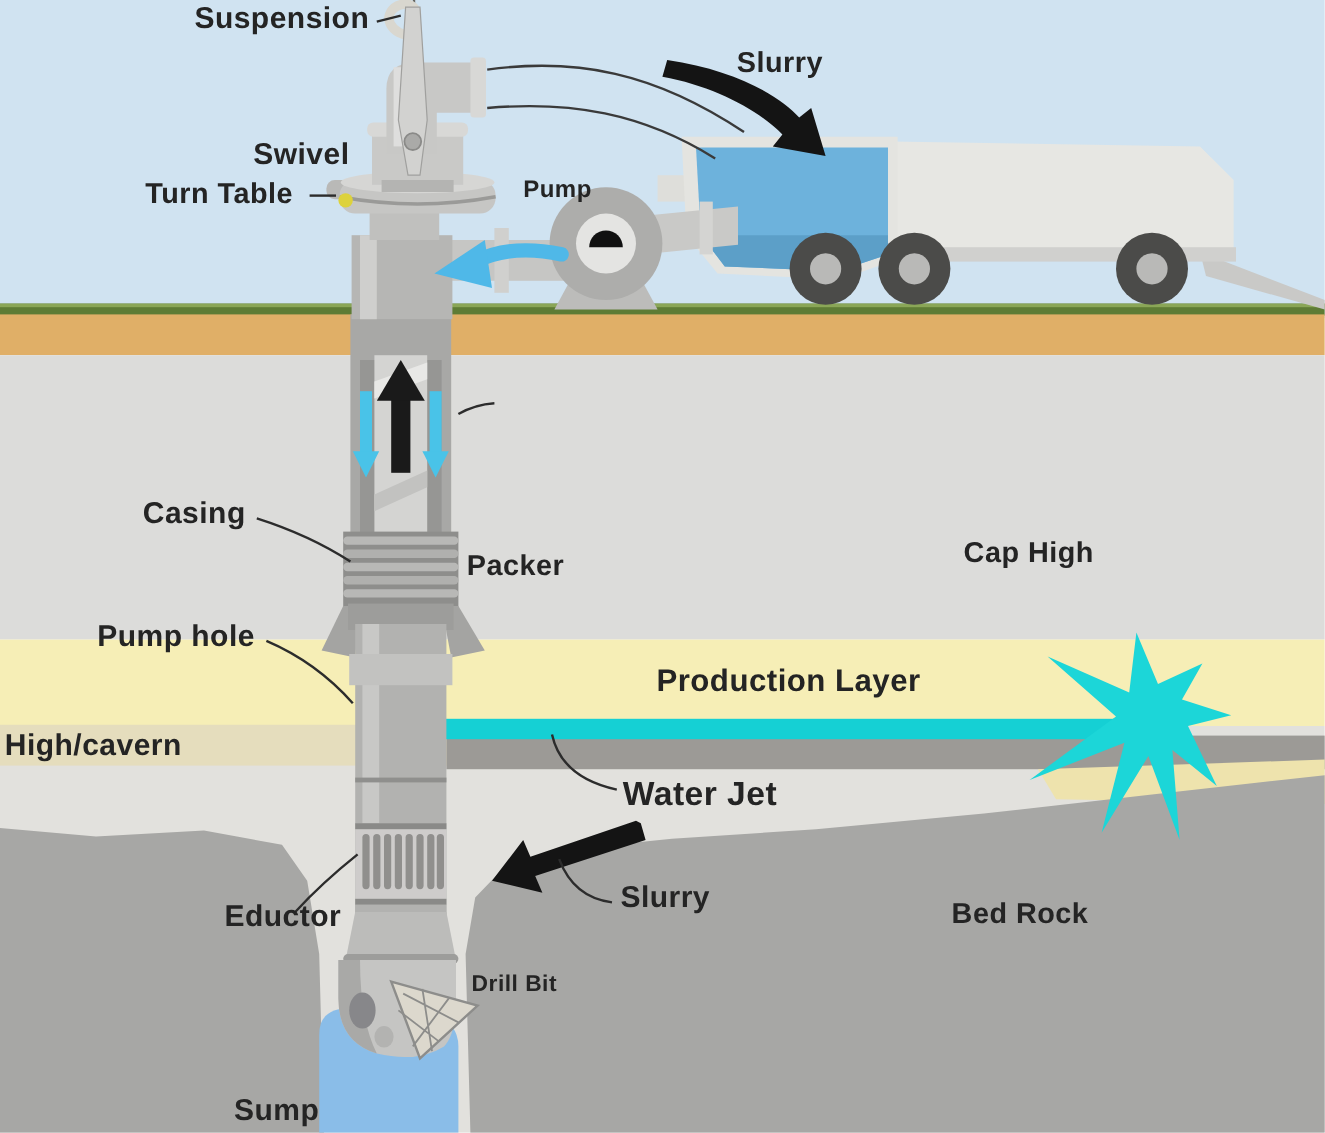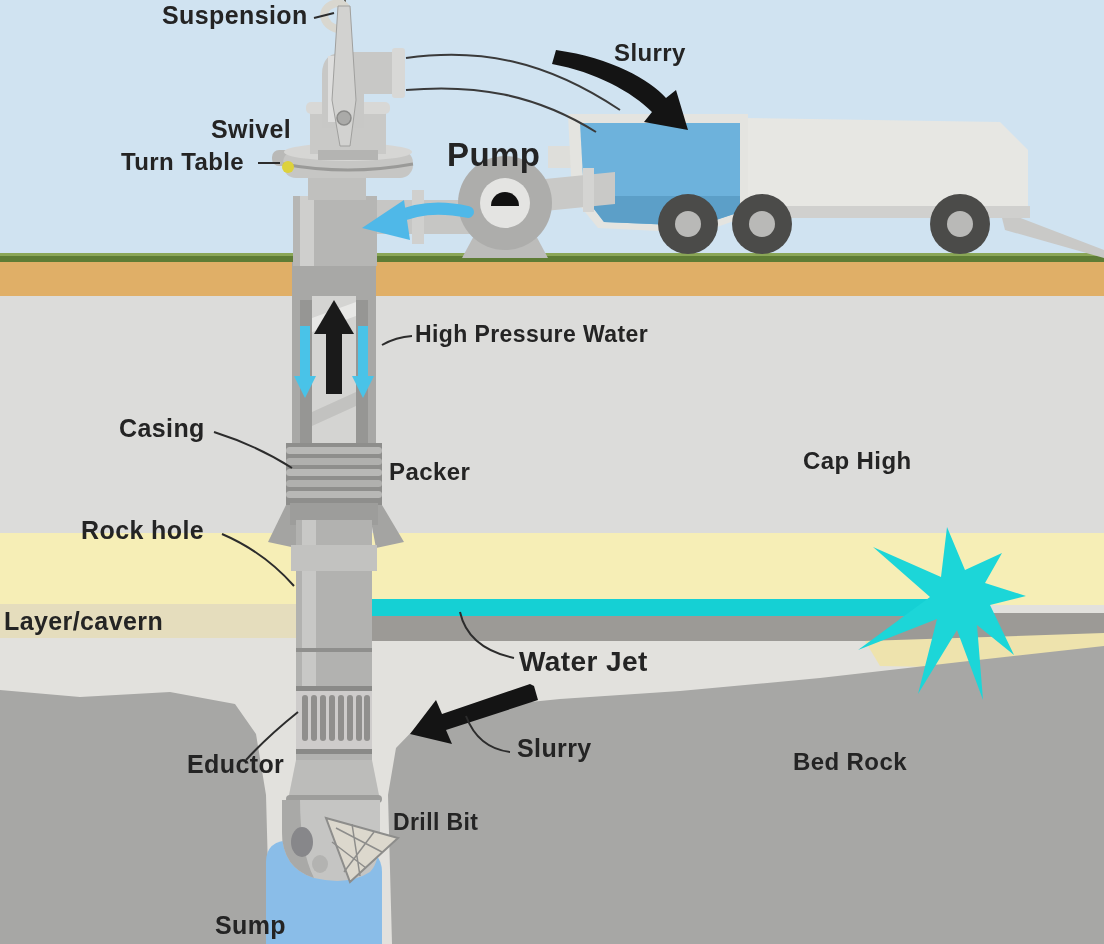--- a/index.html
+++ b/index.html
@@ -16,34 +16,34 @@
     color:#242424;
     white-space:nowrap;
     letter-spacing:.4px;
     line-height:1;
     user-select:none;
   }
   .l-suspension{left:162px;top:3px;font-size:25px;}
   .l-slurry-top{left:614px;top:41px;font-size:24px;}
   .l-swivel{left:211px;top:117px;font-size:25px;}
   .l-turn-table{left:121px;top:150px;font-size:24px;}
-  .l-pump{left:436px;top:138px;font-size:33px;margin-left:11px;}
+  .l-pump{left:436px;top:148px;font-size:20px;}
   .l-hpw{left:415px;top:323px;font-size:23px;}
   .l-casing{left:119px;top:416px;font-size:25px;}
   .l-packer{left:389px;top:460px;font-size:24px;}
   .l-cap-rock{left:803px;top:449px;font-size:24px;}
   .l-open-hole{left:81px;top:518px;font-size:25px;}
   .l-production{left:547px;top:554px;font-size:26px;}
   .l-stope{left:4px;top:609px;font-size:25px;}
   .l-water-jet{left:519px;top:648px;font-size:28px;}
   .l-slurry-bottom{left:517px;top:736px;font-size:25px;}
   .l-eductor{left:139px;top:752px;font-size:25px;margin-left:48px;}
   .l-bed-rock{left:793px;top:750px;font-size:24px;}
-  .l-drill-bit{left:393px;top:811px;font-size:23px;}
-  .l-sump{left:195px;top:913px;font-size:25px;margin-left:20px;}
+  .l-drill-bit{left:393px;top:811px;font-size:19px;}
+  .l-sump{left:195px;top:913px;font-size:25px;}
 </style>
 </head>
 <body>
 
 <div id="stage">
 
 <svg id="scene" viewBox="0 0 1104 944" aria-hidden="true">
 
   <rect x="0" y="0" width="1104" height="265" fill="#d0e3f1"></rect>
   <rect x="0" y="253" width="1104" height="10" fill="#5e7c35"></rect>
@@ -204,26 +204,26 @@
     <path d="M 246 760 Q 268 736 298 712"></path>
   </g>
   <circle cx="288" cy="167" r="6" fill="#ddd23c"></circle>
 </svg>
 
 <div class="label l-suspension">Suspension</div>
 <div class="label l-slurry-top">Slurry</div>
 <div class="label l-swivel">Swivel</div>
 <div class="label l-turn-table">Turn Table</div>
 <div class="label l-pump">Pump</div>
-<div class="label l-hpw">High Pressure Water</div>
 <div class="label l-casing">Casing</div>
 <div class="label l-packer">Packer</div>
 <div class="label l-cap-rock">Cap High</div>
-<div class="label l-open-hole">Rock hole</div>
-<div class="label l-stope">Layer/cavern</div>
+<div class="label l-open-hole">Pump hole</div>
+<div class="label l-production">Production Layer</div>
+<div class="label l-stope">High/cavern</div>
 <div class="label l-water-jet">Water Jet</div>
 <div class="label l-slurry-bottom">Slurry</div>
 <div class="label l-eductor">Eductor</div>
 <div class="label l-bed-rock">Bed Rock</div>
 <div class="label l-drill-bit">Drill Bit</div>
 <div class="label l-sump">Sump</div>
 
 </div>
 
 </body></html>

